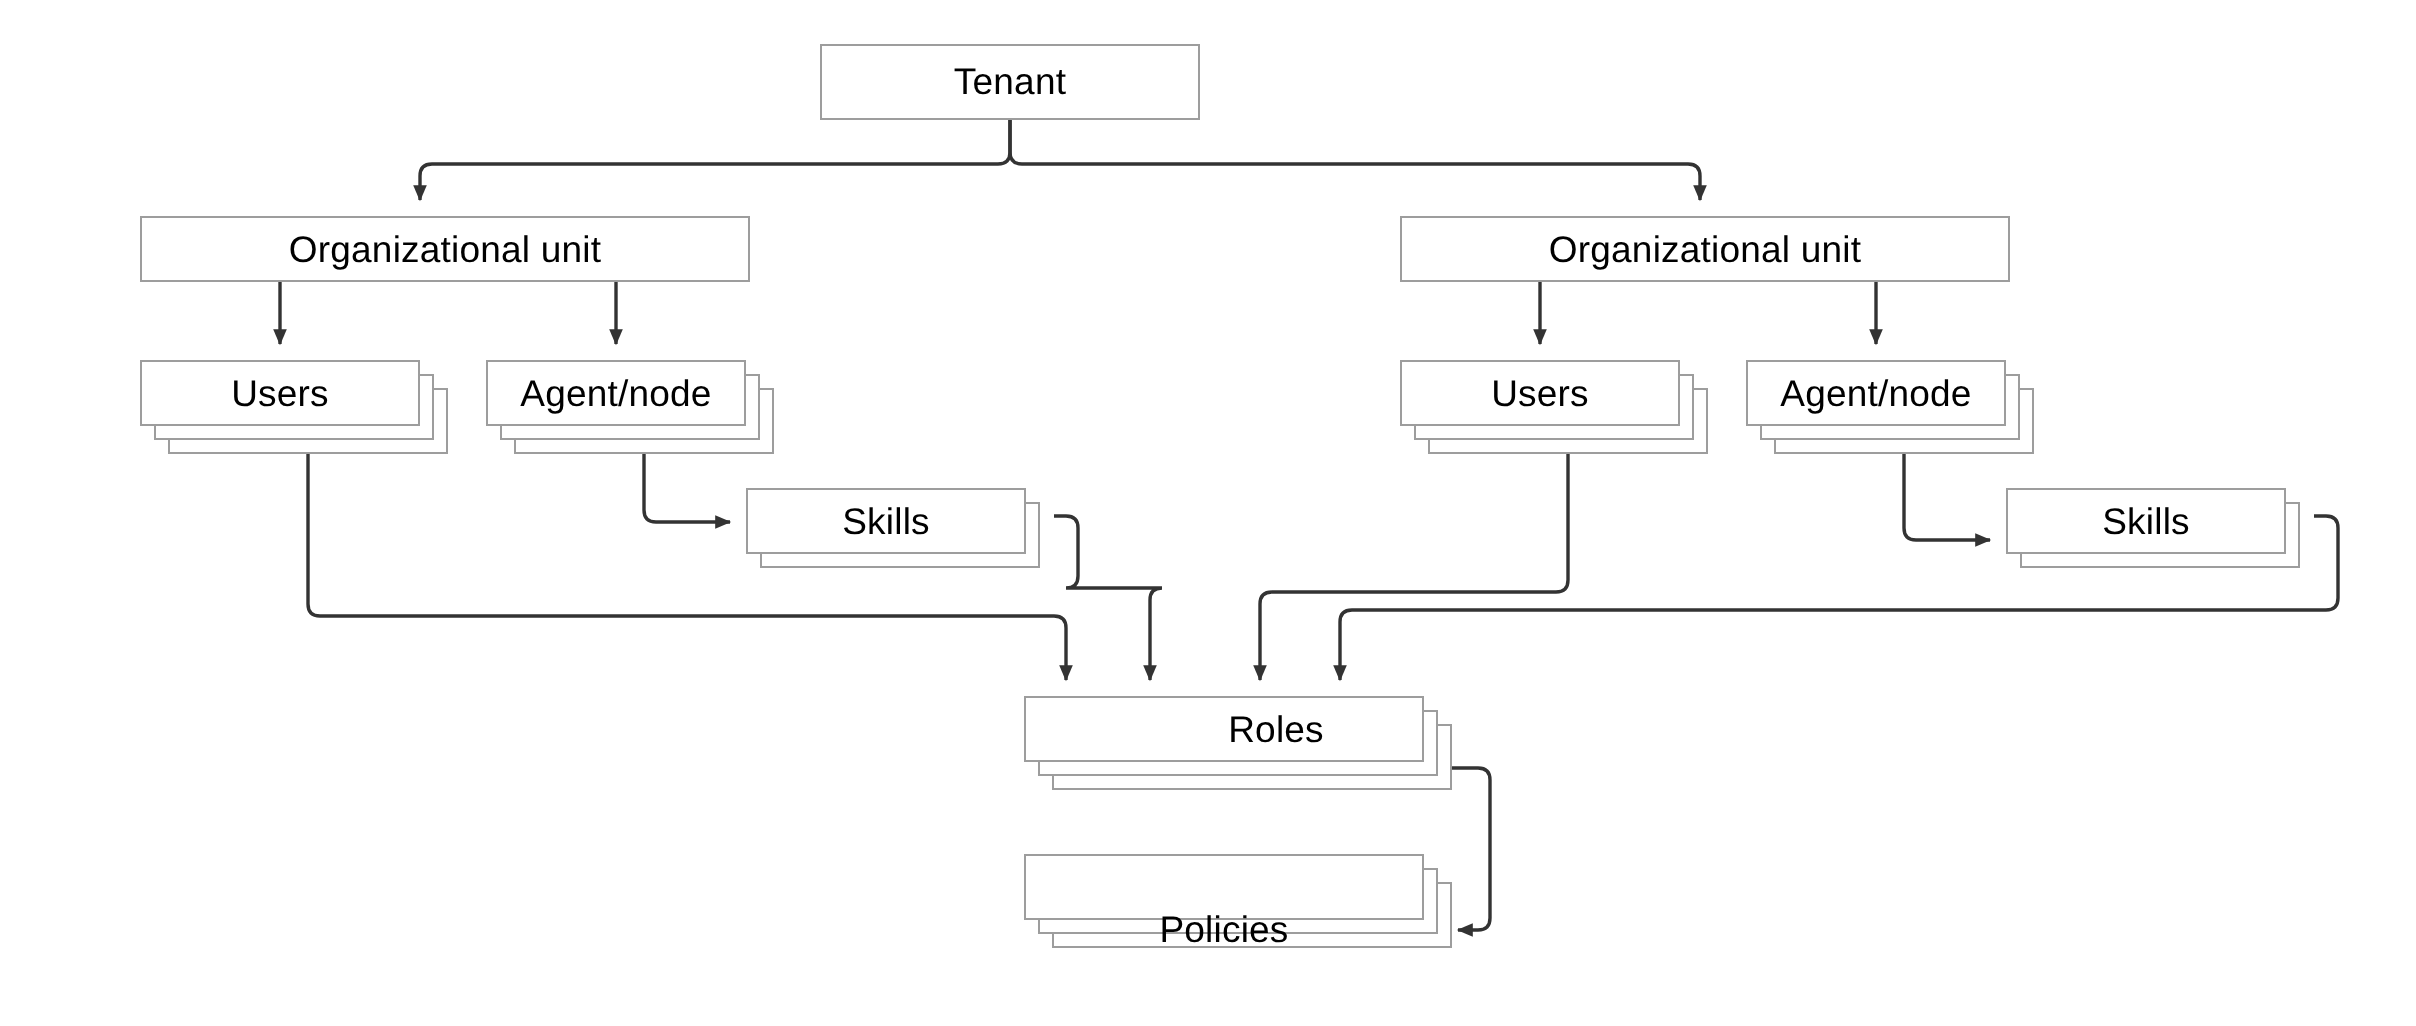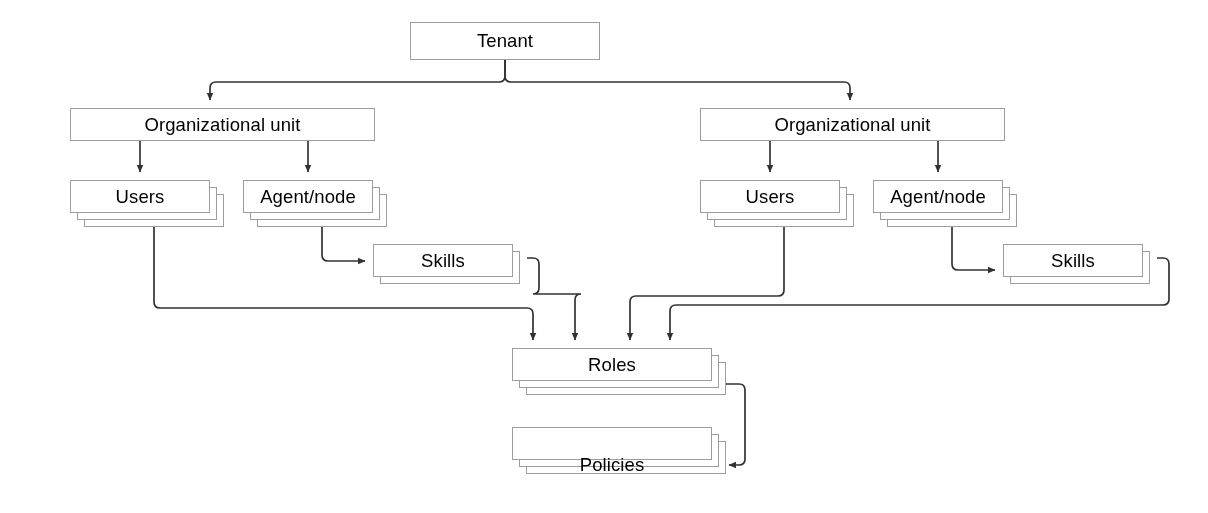--- a/index.html
+++ b/index.html
@@ -108,21 +108,21 @@
   <div class="node">
     <div class="layer mid" style="left:1010px;top:251px;width:140px;height:33px;"></div>
     <div class="layer top" style="left:1003px;top:244px;width:140px;height:33px;"></div>
     <div class="caption" style="left:1003px;top:244px;width:140px;height:33px;">Skills</div>
   </div>
 
   <div class="node">
     <div class="layer back" style="left:526px;top:362px;width:200px;height:33px;"></div>
     <div class="layer mid" style="left:519px;top:355px;width:200px;height:33px;"></div>
     <div class="layer top" style="left:512px;top:348px;width:200px;height:33px;"></div>
-    <div class="caption" style="left:512px;top:348px;width:200px;height:33px;">Roles</div>
+    <div class="caption" style="left:538px;top:348px;width:200px;height:33px;">Roles</div>
   </div>
 
   <div class="node">
     <div class="layer back" style="left:526px;top:441px;width:200px;height:33px;"></div>
     <div class="layer mid" style="left:519px;top:434px;width:200px;height:33px;"></div>
     <div class="layer top" style="left:512px;top:427px;width:200px;height:33px;"></div>
     <div class="caption" style="left:512px;top:448px;width:200px;height:33px;">Policies</div>
   </div>
 
 </div>

